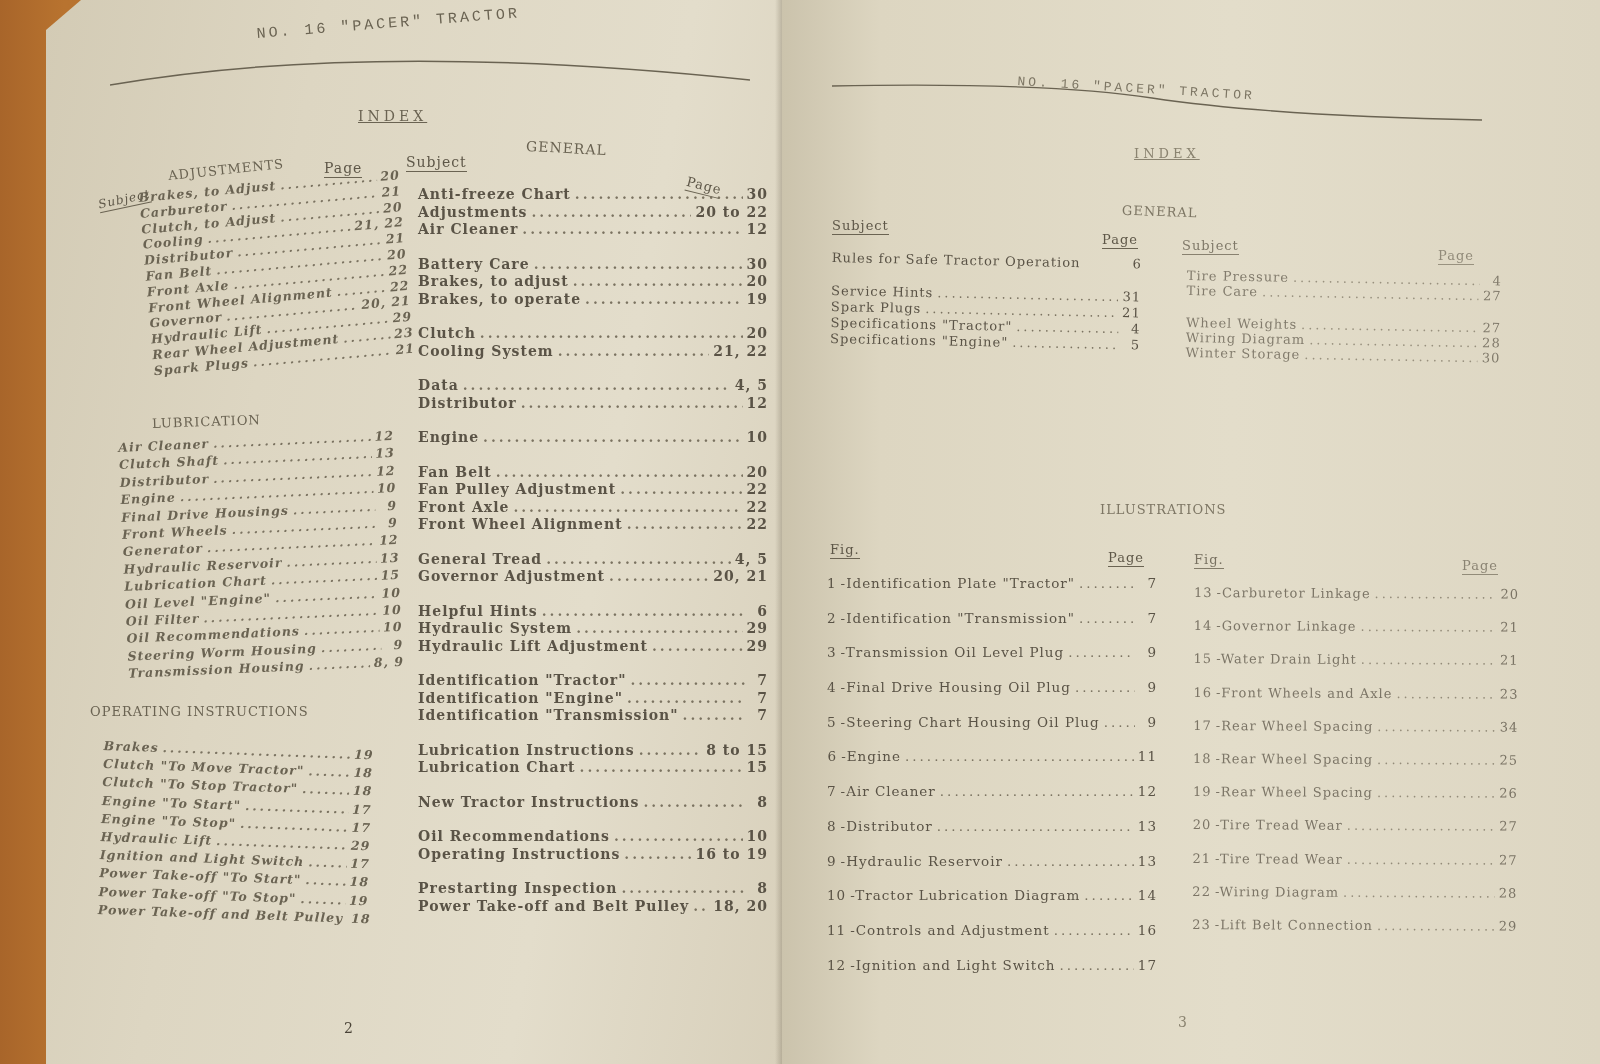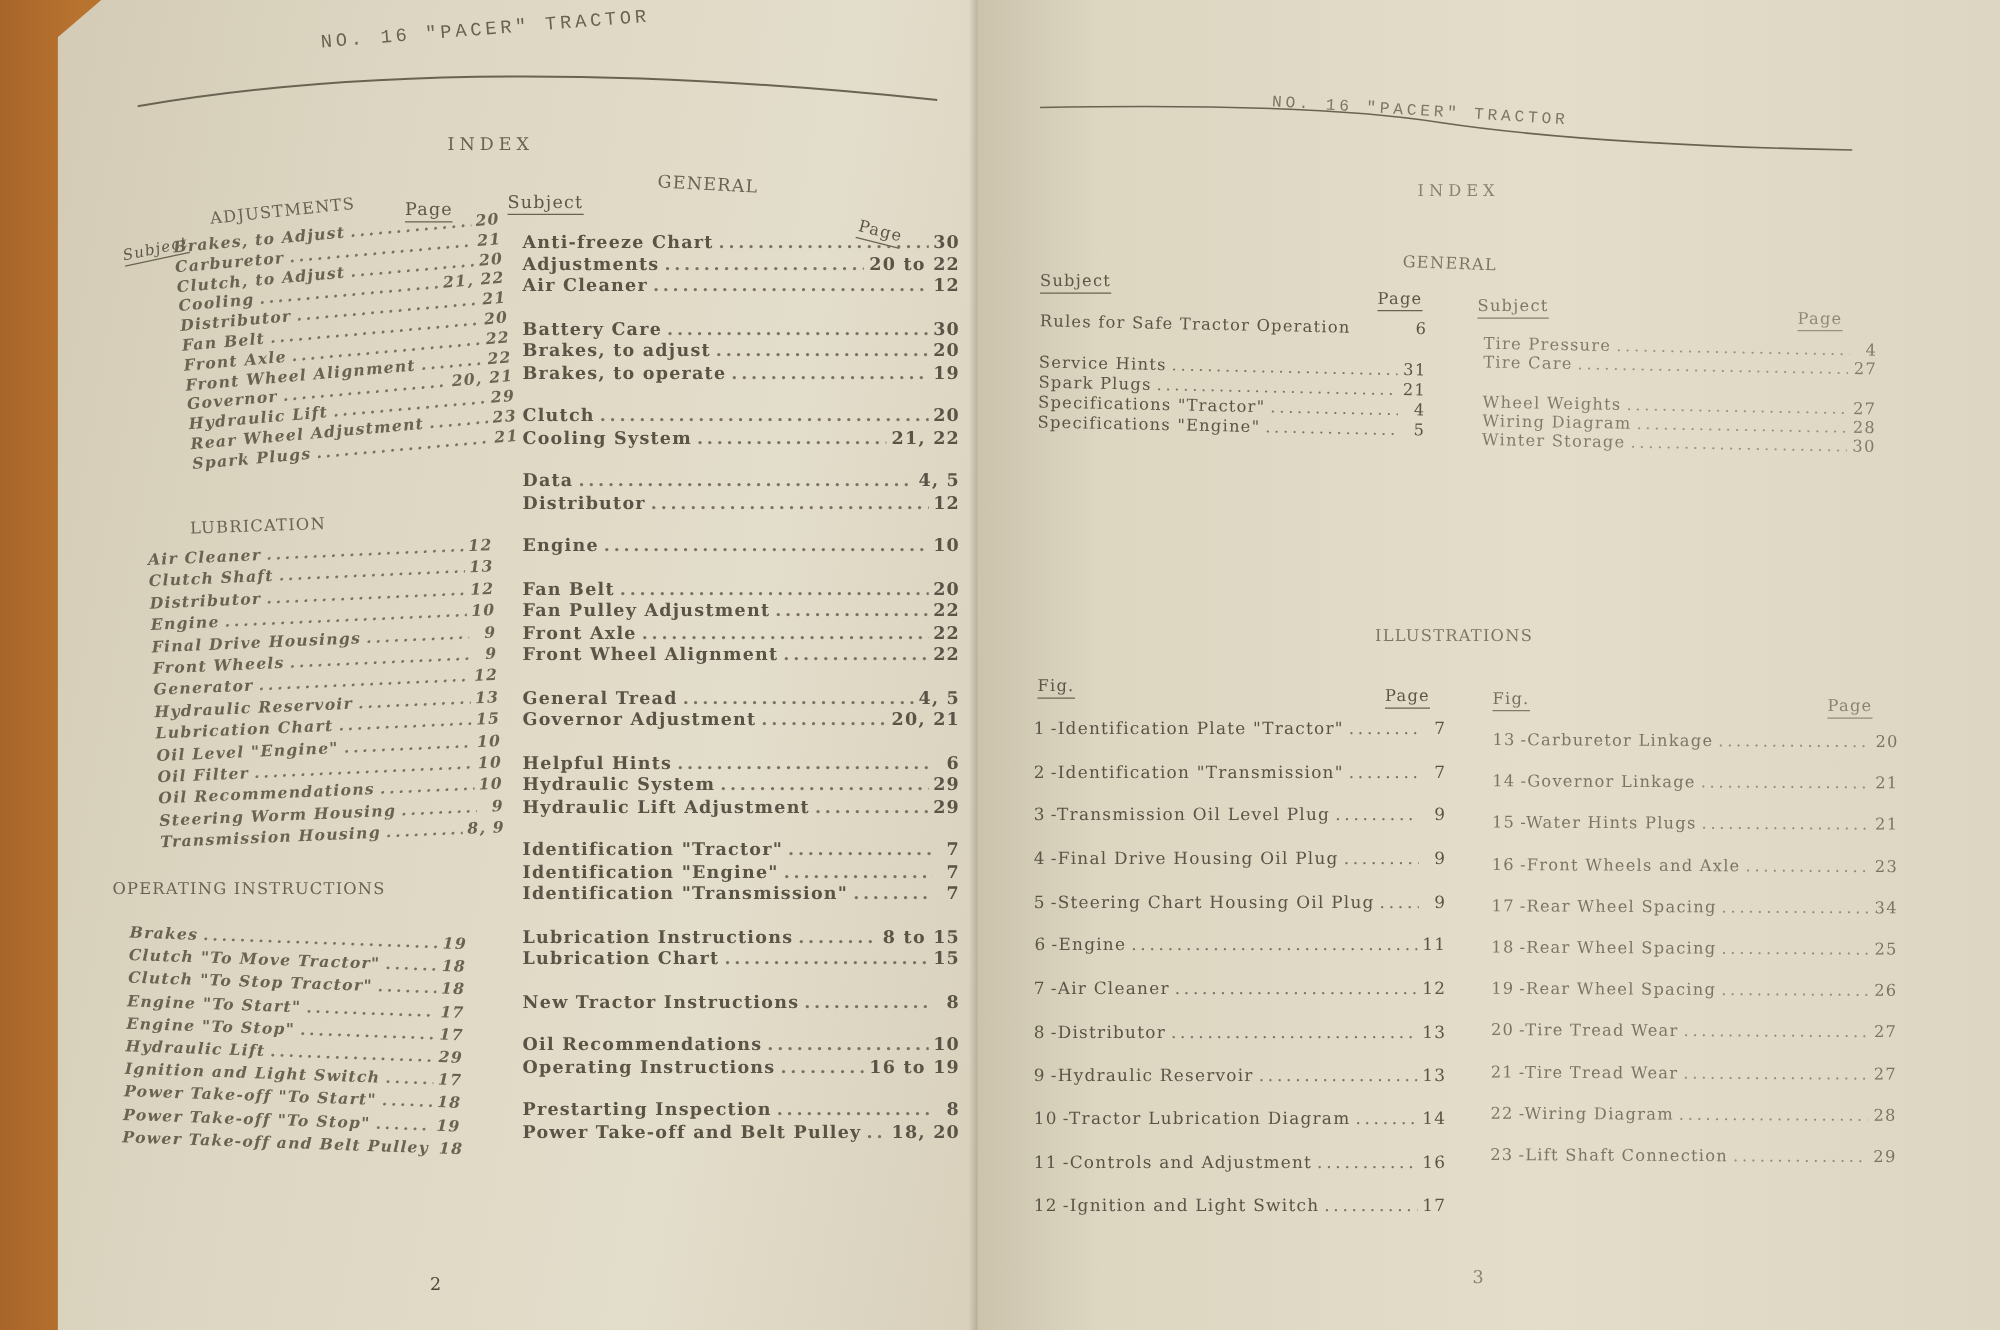--- a/index.html
+++ b/index.html
@@ -38,20 +38,21 @@
       font-size: 15px;
       color: #6a6352;
       white-space: nowrap;
     }
     .header-curve { position: absolute; }
     .index-title {
       position: absolute;
       font-size: 14px;
       letter-spacing: 4px;
       color: #6a6352;
+      text-decoration: underline;
     }
     .sec-title {
       position: absolute;
       font-size: 14px;
       letter-spacing: 1px;
       color: #6a6352;
       white-space: nowrap;
     }
     .col-head {
       position: absolute;
@@ -646,21 +647,21 @@
         <span class="pg">20</span>
       </div>
       <div class="row">
         <span class="fig-num">14</span>
         <span class="label">-Governor Linkage</span>
         <span class="dots"></span>
         <span class="pg">21</span>
       </div>
       <div class="row">
         <span class="fig-num">15</span>
-        <span class="label">-Water Hints Plugs</span>
+        <span class="label">-Water Drain Light</span>
         <span class="dots"></span>
         <span class="pg">21</span>
       </div>
       <div class="row">
         <span class="fig-num">16</span>
         <span class="label">-Front Wheels and Axle</span>
         <span class="dots"></span>
         <span class="pg">23</span>
       </div>
       <div class="row">
@@ -694,20 +695,20 @@
         <span class="pg">27</span>
       </div>
       <div class="row">
         <span class="fig-num">22</span>
         <span class="label">-Wiring Diagram</span>
         <span class="dots"></span>
         <span class="pg">28</span>
       </div>
       <div class="row">
         <span class="fig-num">23</span>
-        <span class="label">-Lift Shaft Connection</span>
+        <span class="label">-Lift Belt Connection</span>
         <span class="dots"></span>
         <span class="pg">29</span>
       </div>
     </div>
 
   <div class="page-num" style="left:396px;top:1014px;color:#8a8370;">3</div>
 </div>
 
 </body></html>

